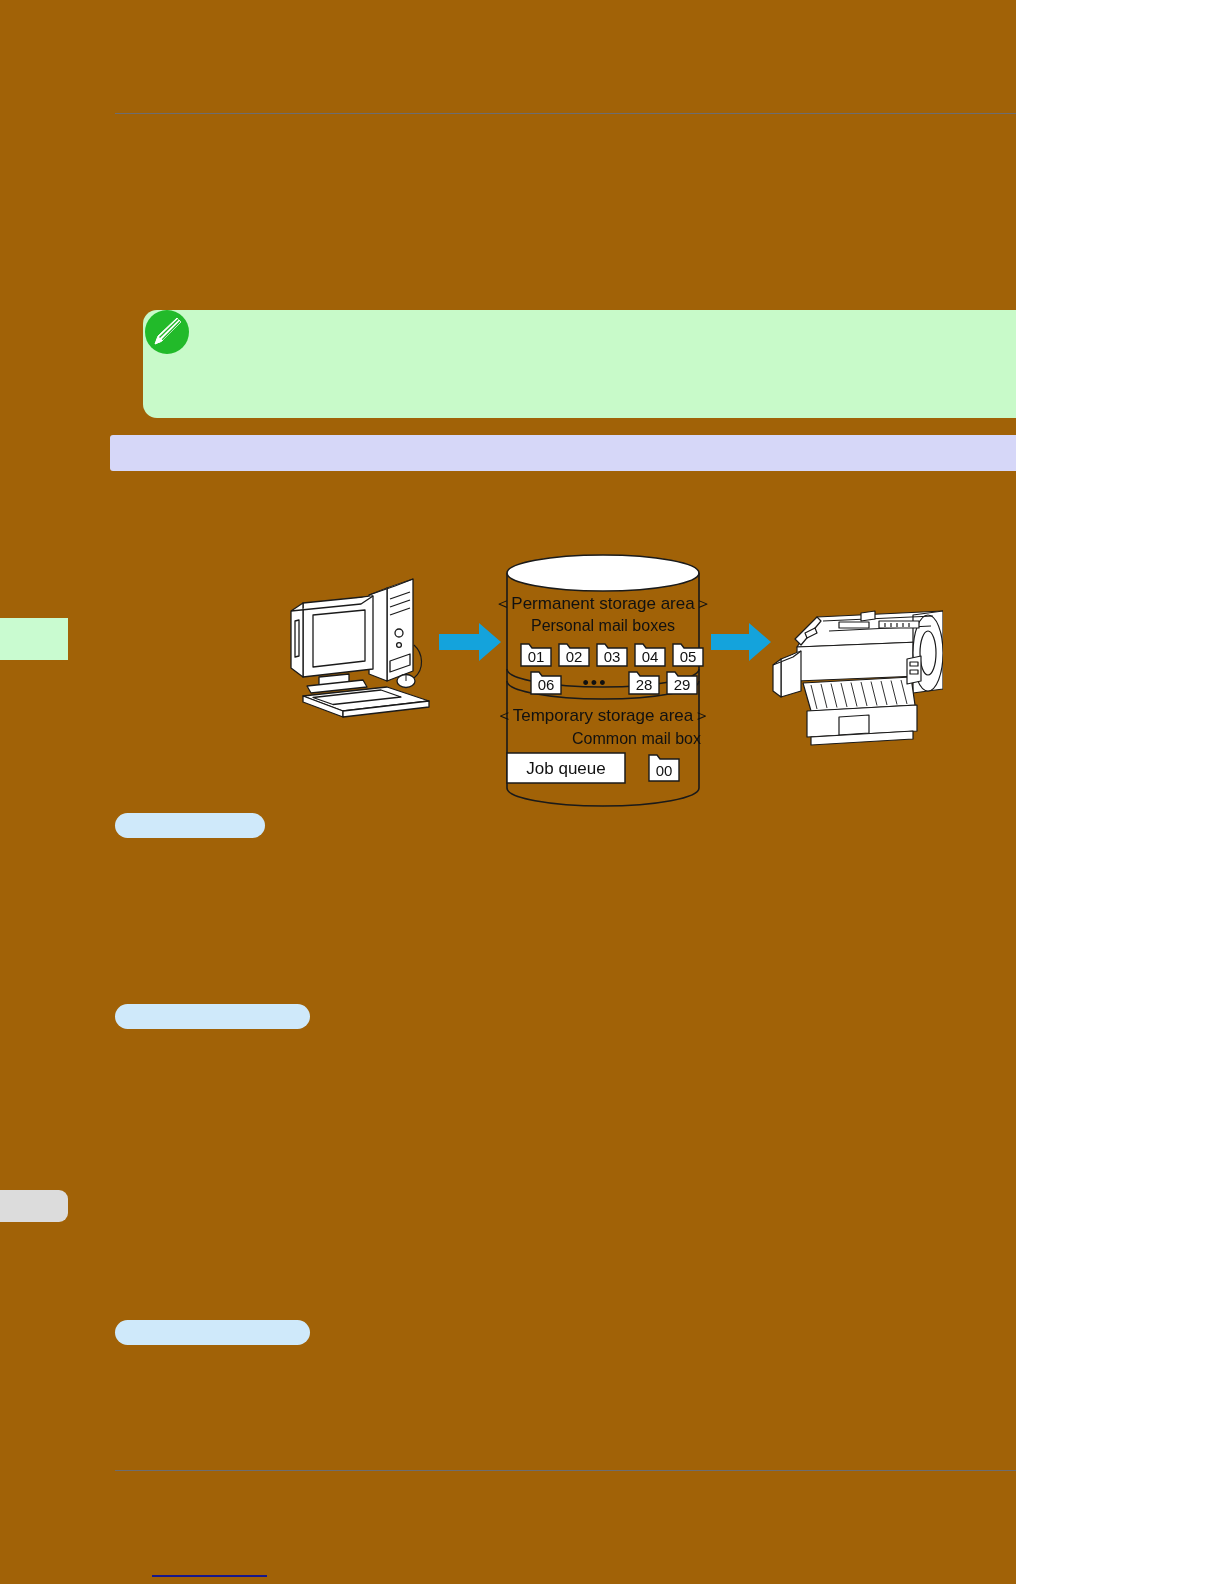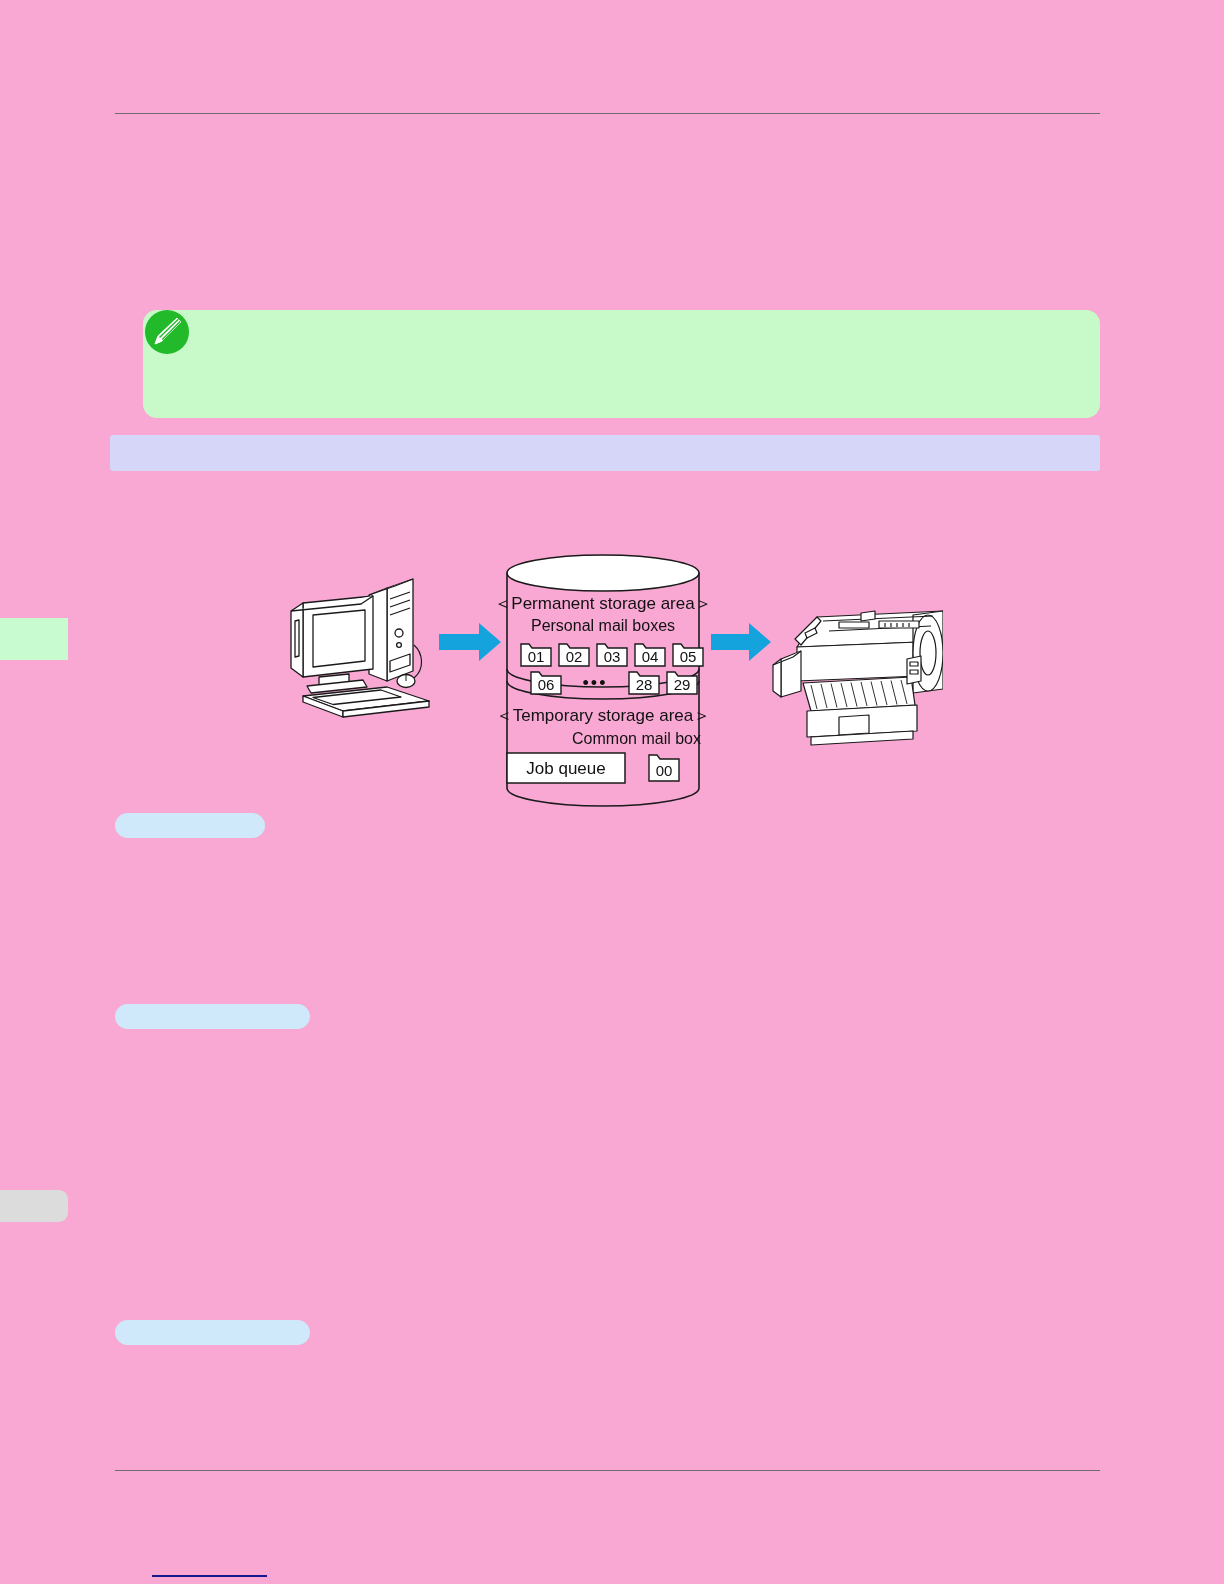--- a/index.html
+++ b/index.html
@@ -5,23 +5,23 @@
   html, body {
     margin: 0;
     padding: 0;
     background: #ffffff;
   }
   body {
     font-family: "Liberation Sans", sans-serif;
   }
   #page {
     position: relative;
-    width: 1224px;
+    width: 1016px;
     height: 1584px;
-    background: #f9a8d4;
+    background: #a16207;
     overflow: hidden;
   }
 
   
   .rule {
     position: absolute;
     left: 115px;
     width: 985px;
     height: 1px;
     background: #6d6d70;

